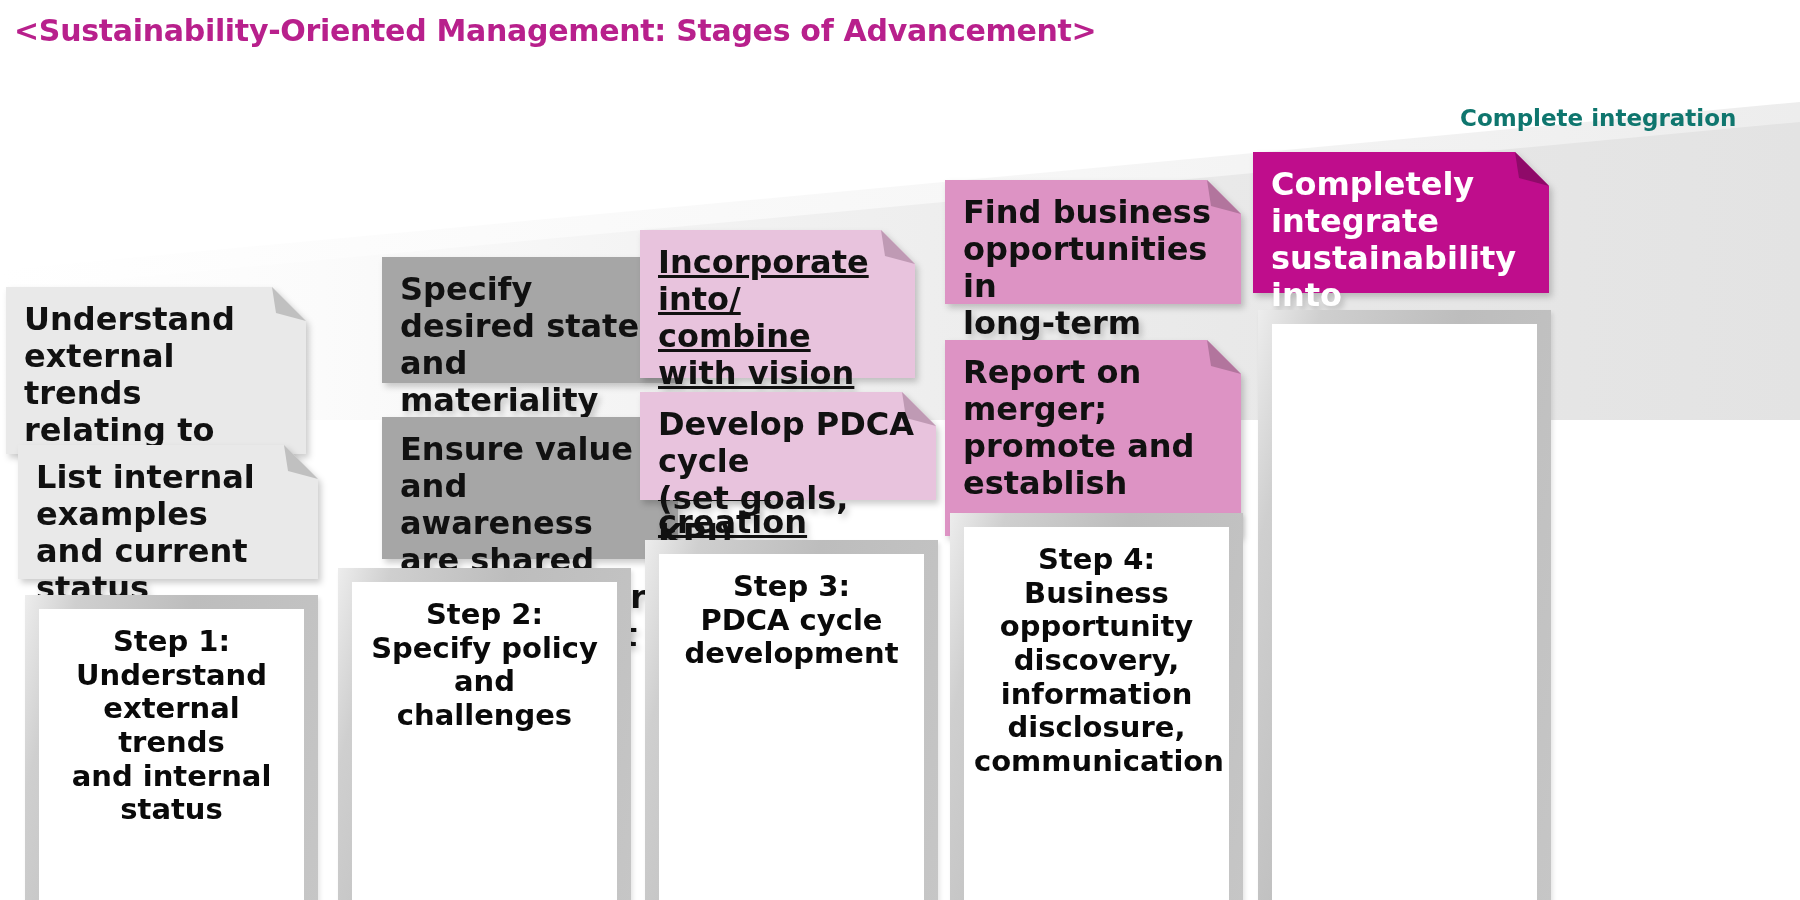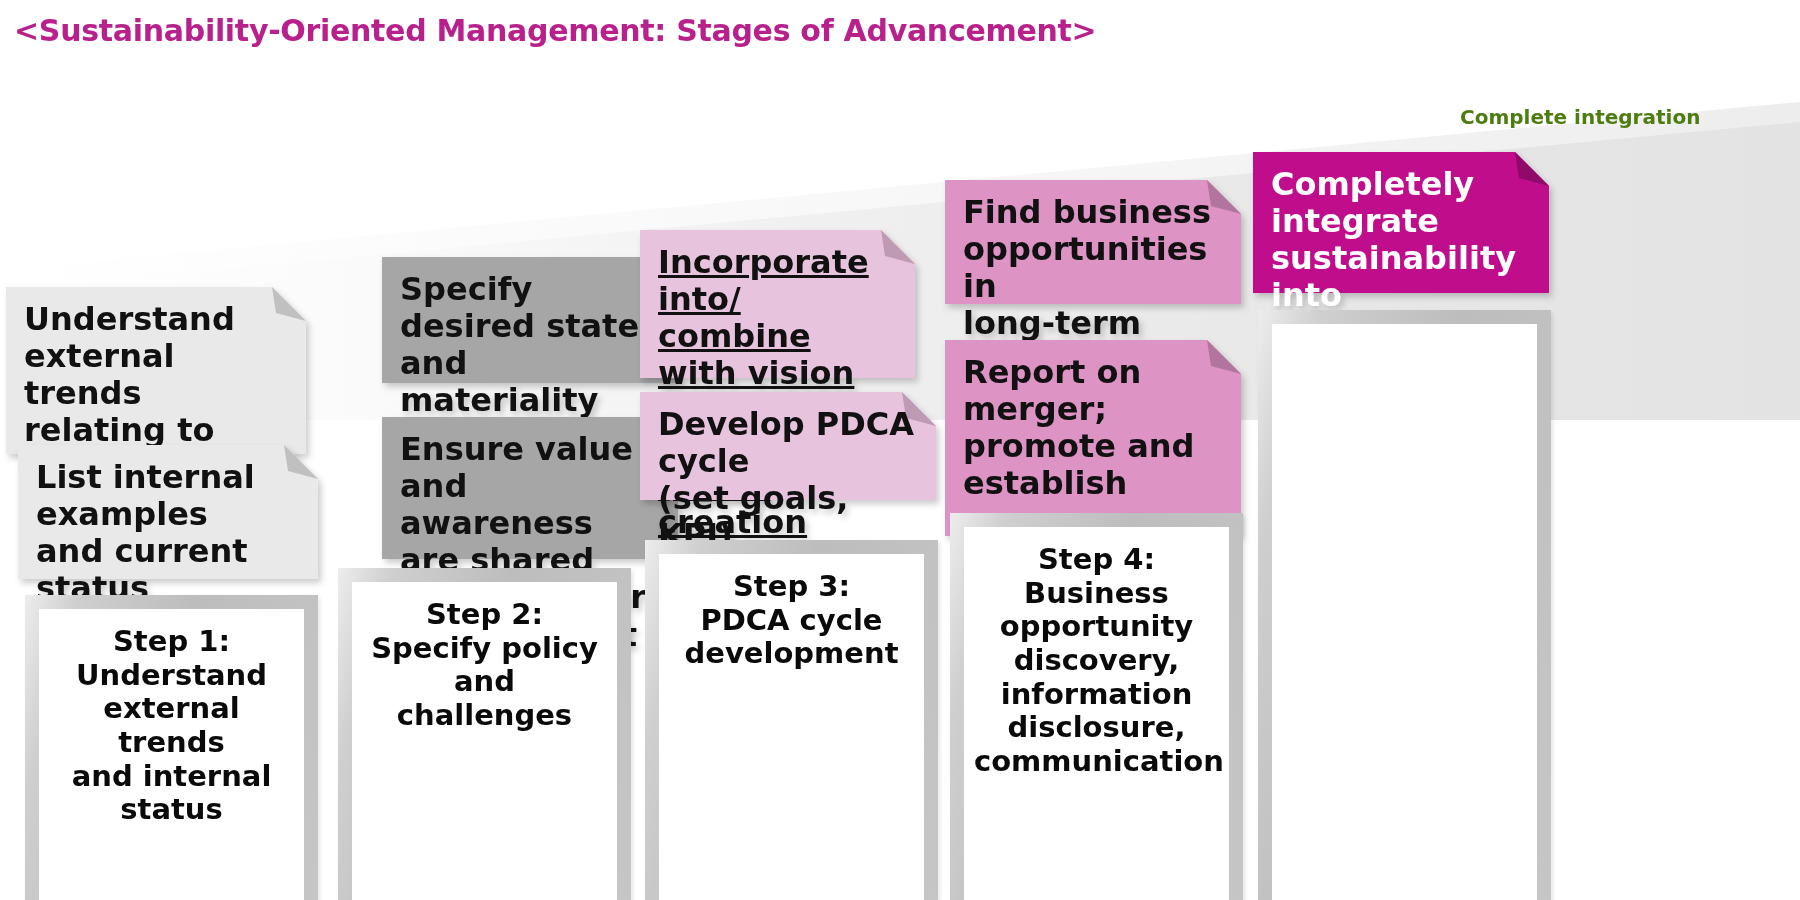--- a/index.html
+++ b/index.html
@@ -35,23 +35,23 @@
     left: 0;
     top: 90px;
     width: 1800px;
     height: 330px;
     pointer-events: none;
   }
 
   
   .stage-label {
     position: absolute;
-    font-size: 20px;
-    font-weight: bold;
-    color: #4d7c0f;
+    font-size: 23px;
+    font-weight: bold;
+    color: #0f766e;
     white-space: nowrap;
   }
 
   
   .column {
     position: absolute;
     top: 0;
   }
 
   

